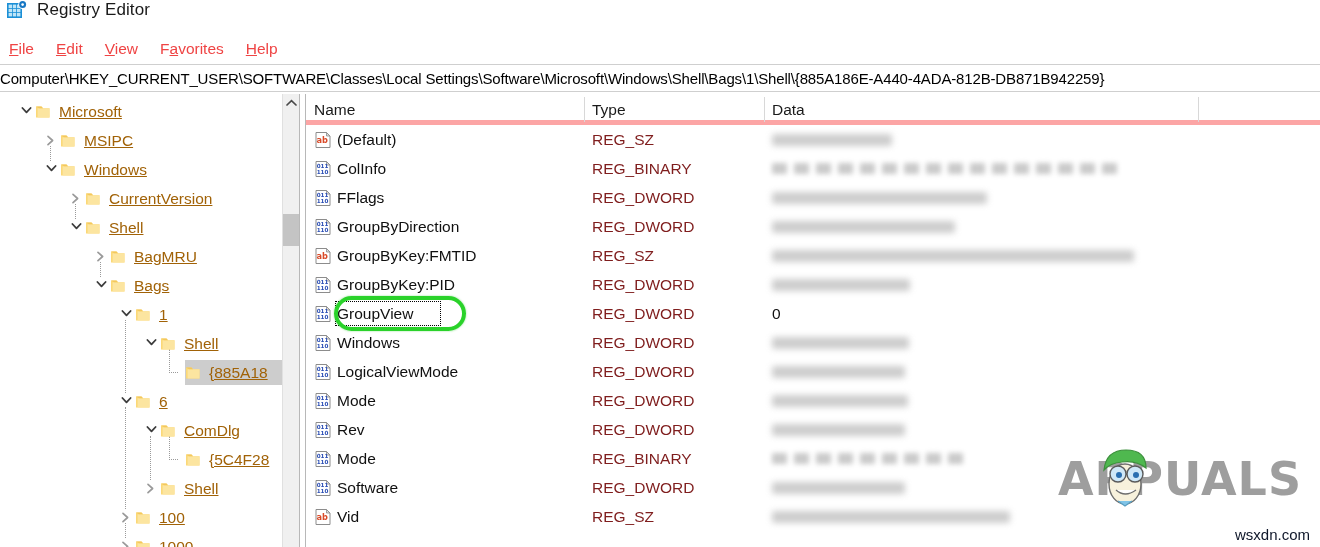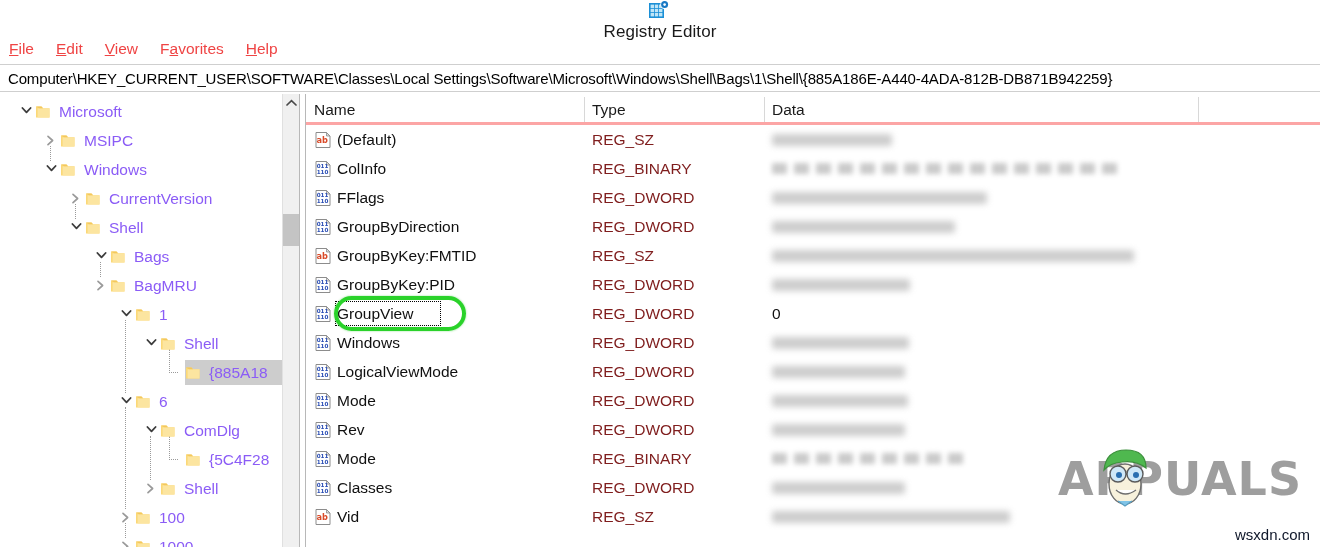--- a/index.html
+++ b/index.html
@@ -12,23 +12,22 @@
   #app {
     position: relative;
     width: 1320px; height: 547px;
     background: #ffffff;
   }
 
   
   .titlebar {
     position: absolute; left: 0; top: 0;
     width: 1320px; height: 34px;
-    display: flex; align-items: center;
+    display: flex; align-items: flex-start;
     background: #ffffff;
-    flex-direction: column;
   }
   .app-icon {
     position: relative;
     width: 22px; height: 22px;
     margin-left: 6px; margin-right: 9px;
     flex: 0 0 auto;
   }
   .title-text {
     font-size: 17px; color: #1a1a1a;
     letter-spacing: 0.1px;
@@ -56,21 +55,21 @@
     width: 1320px; height: 28px;
     background: #ffffff;
     border-top: 1px solid #cfcfcf;
     border-bottom: 1px solid #cfcfcf;
     display: flex; align-items: center;
     overflow: hidden;
   }
   .address-text {
     font-size: 15px; color: #000000;
     white-space: nowrap;
-    padding-left: 8px;
+    padding-left: 0;
     letter-spacing: -0.15px;
   }
 
   
   .panes {
     position: absolute; left: 0; top: 94px;
     width: 1320px; height: 453px;
     display: flex;
   }
   .tree-pane {
@@ -119,23 +118,24 @@
   }
   .twisty svg { position: absolute; left: 3px; top: 9px; }
   .folder {
     position: relative;
     width: 17px; height: 16px;
     flex: 0 0 auto;
     margin-right: 7px;
     z-index: 1;
   }
   .tree-label {
-    font-size: 15.5px; color: #8b5cf6;
+    font-size: 15.5px; color: #a16207;
     z-index: 1;
     position: relative;
+    text-decoration: underline;
   }
   .guide {
     position: absolute;
     width: 0; border-left: 1px dotted #9a9a9a;
     z-index: 0;
   }
   .elbow {
     position: absolute;
     border-left: 1px dotted #9a9a9a;
     border-bottom: 1px dotted #9a9a9a;
@@ -158,21 +158,21 @@
     position: absolute; left: 0; top: 120px;
     width: 17px; height: 32px;
     background: #c4c4c4;
   }
 
   
   .list-header {
     position: relative;
     width: 100%; height: 31px;
     background: #ffffff;
-    border-bottom: 3px solid #fca5a5;
+    border-bottom: 5px solid #fca5a5;
   }
   .hdr-cell {
     position: absolute; top: 0;
     height: 31px;
     display: flex; align-items: center;
     font-size: 15.5px; color: #1a1a1a;
     padding-left: 8px;
   }
   .hdr-div {
     position: absolute; top: 3px;
@@ -366,44 +366,44 @@
             <div class="folder"><svg width="17" height="16" viewBox="0 0 17 16">
                 <path d="M1 2.5 H6.5 L8 4.3 H14.5 V13.5 H1 Z" fill="#fbd877"></path>
                 <path d="M2.6 4.3 H14.5 V13.5 H2.6 Z" fill="#fce5a0"></path>
                 <path d="M1 2.5 H6.5 L8 4.3 H4 Z" fill="#f3c85c"></path>
               </svg></div>
             <div class="tree-label">Shell</div>
           </div>
           <div class="tree-row">
             <div style="width: 93px; flex: 0 0 auto;"></div>
             <div class="twisty">
+              <svg width="9" height="11" viewBox="0 0 9 11">
+                <path d="M2 1.4 L6.6 5.5 L2 9.6" stroke="#9a9a9a" stroke-width="1.7" fill="none" stroke-linecap="round" stroke-linejoin="round"></path>
+              </svg>
+            </div>
+            <div class="folder"><svg width="17" height="16" viewBox="0 0 17 16">
+                <path d="M1 2.5 H6.5 L8 4.3 H14.5 V13.5 H1 Z" fill="#fbd877"></path>
+                <path d="M2.6 4.3 H14.5 V13.5 H2.6 Z" fill="#fce5a0"></path>
+                <path d="M1 2.5 H6.5 L8 4.3 H4 Z" fill="#f3c85c"></path>
+              </svg></div>
+            <div class="tree-label">BagMRU</div>
+          </div>
+          <div class="tree-row">
+            <div style="width: 93px; flex: 0 0 auto;"></div>
+            <div class="twisty">
               <svg width="11" height="9" viewBox="0 0 11 9">
                 <path d="M1.4 2 L5.5 6.4 L9.6 2" stroke="#3c3c3c" stroke-width="1.8" fill="none" stroke-linecap="round" stroke-linejoin="round"></path>
               </svg>
             </div>
             <div class="folder"><svg width="17" height="16" viewBox="0 0 17 16">
                 <path d="M1 2.5 H6.5 L8 4.3 H14.5 V13.5 H1 Z" fill="#fbd877"></path>
                 <path d="M2.6 4.3 H14.5 V13.5 H2.6 Z" fill="#fce5a0"></path>
                 <path d="M1 2.5 H6.5 L8 4.3 H4 Z" fill="#f3c85c"></path>
               </svg></div>
             <div class="tree-label">Bags</div>
-          </div>
-          <div class="tree-row">
-            <div style="width: 93px; flex: 0 0 auto;"></div>
-            <div class="twisty">
-              <svg width="9" height="11" viewBox="0 0 9 11">
-                <path d="M2 1.4 L6.6 5.5 L2 9.6" stroke="#9a9a9a" stroke-width="1.7" fill="none" stroke-linecap="round" stroke-linejoin="round"></path>
-              </svg>
-            </div>
-            <div class="folder"><svg width="17" height="16" viewBox="0 0 17 16">
-                <path d="M1 2.5 H6.5 L8 4.3 H14.5 V13.5 H1 Z" fill="#fbd877"></path>
-                <path d="M2.6 4.3 H14.5 V13.5 H2.6 Z" fill="#fce5a0"></path>
-                <path d="M1 2.5 H6.5 L8 4.3 H4 Z" fill="#f3c85c"></path>
-              </svg></div>
-            <div class="tree-label">BagMRU</div>
           </div>
           <div class="tree-row">
             <div style="width: 118px; flex: 0 0 auto;"></div>
             <div class="twisty">
               <svg width="11" height="9" viewBox="0 0 11 9">
                 <path d="M1.4 2 L5.5 6.4 L9.6 2" stroke="#3c3c3c" stroke-width="1.8" fill="none" stroke-linecap="round" stroke-linejoin="round"></path>
               </svg>
             </div>
             <div class="folder"><svg width="17" height="16" viewBox="0 0 17 16">
                 <path d="M1 2.5 H6.5 L8 4.3 H14.5 V13.5 H1 Z" fill="#fbd877"></path>
@@ -755,21 +755,21 @@
             </div>
           </div>
           <div class="list-row">
             <div class="cell-name">
               <div class="val-icon"><svg width="18" height="18" viewBox="0 0 18 18">
                   <path d="M2 1.5 H12.5 L16 5 V16.5 H2 Z" fill="#ffffff" stroke="#8c8c8c" stroke-width="1"></path>
                   <path d="M12.5 1.5 L16 5 H12.5 Z" fill="#dcdcdc" stroke="#8c8c8c" stroke-width="0.8"></path>
                   <text x="8.5" y="8.4" font-family="DejaVu Sans, sans-serif" font-size="5.6" font-weight="bold" fill="#2c4fb5" text-anchor="middle">011</text>
                   <text x="8.5" y="14.2" font-family="DejaVu Sans, sans-serif" font-size="5.6" font-weight="bold" fill="#2c4fb5" text-anchor="middle">110</text>
                 </svg></div>
-              <span class="name-text">Classes</span>
+              <span class="name-text">Software</span>
             </div>
             <div class="cell-type">REG_DWORD</div>
             <div class="cell-data">
               <span class="blurred" style="width: 133px;"></span>
             </div>
           </div>
           <div class="list-row">
             <div class="cell-name">
               <div class="val-icon"><svg width="18" height="18" viewBox="0 0 18 18">
                   <path d="M2 1.5 H12.5 L16 5 V16.5 H2 Z" fill="#ffffff" stroke="#8c8c8c" stroke-width="1"></path>

